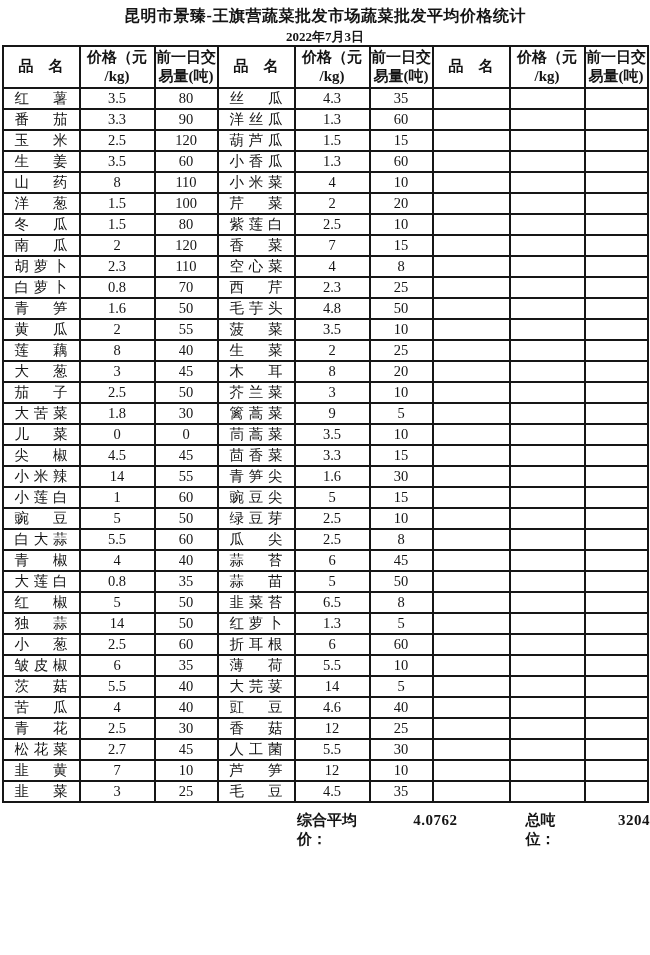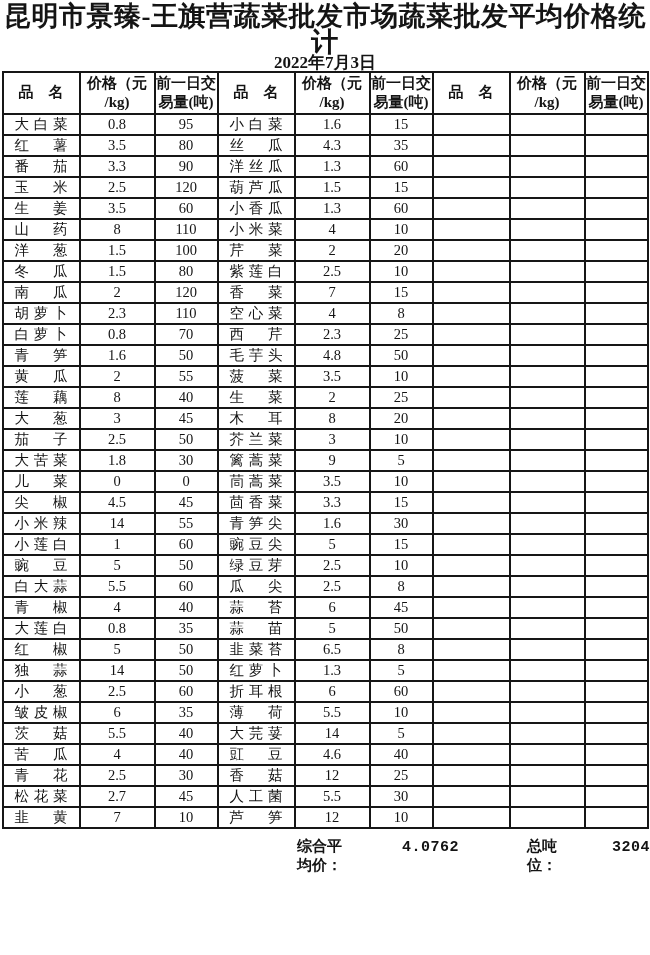--- a/index.html
+++ b/index.html
@@ -2,25 +2,25 @@
 <html><head>
 <meta charset="utf-8">
 <style>
   html,body { margin:0; padding:0; }
   body {
     width:650px; height:955px; background:#ffffff; overflow:hidden;
     font-family:"Liberation Serif","DejaVu Serif",serif;
     color:#141414;
   }
   .page-title {
-    text-align:center; font-weight:bold; font-size:27px; line-height:26px;
+    text-align:center; font-weight:bold; font-size:16px; line-height:26px;
     padding-top:3px; letter-spacing:0.5px;
   }
   .report-date {
-    text-align:center; font-weight:bold; font-size:17px; line-height:15px;
+    text-align:center; font-weight:bold; font-size:13px; line-height:15px;
   }
   table.price-table {
     border-collapse:collapse; table-layout:fixed;
     width:644px; margin:1px auto 8px auto;
   }
   .price-table th, .price-table td {
     border:2px solid #161616; padding:0; text-align:center;
     overflow:hidden; white-space:nowrap;
   }
   .price-table th {
@@ -33,21 +33,21 @@
   .jname {
     display:block; margin:0 11px;
     text-align:justify; text-align-last:justify; text-justify:inter-character;
   }
   .footer-row {
     display:flex; align-items:baseline;
     margin-top:5px; padding-left:297px;
     font-weight:bold; font-size:15px;
   }
   .footer-group { display:flex; align-items:baseline;gap:23px; }
-  .footer-value { margin-left:32px; letter-spacing:0.5px;font-family:Liberation Mono, monospace; }
+  .footer-value { margin-left:32px; letter-spacing:0.5px; }
   .footer-group.tonnage { margin-left:68px; }
 </style>
 </head>
 <body>
 
 <div class="page-title">昆明市景臻-王旗营蔬菜批发市场蔬菜批发平均价格统计</div>
 <div class="report-date">2022年7月3日</div>
 
 <table class="price-table">
   <colgroup>
@@ -70,35 +70,20 @@
       <th><span>价格（元</span><br><span>/kg)</span></th>
       <th><span>前一日交</span><br><span>易量(吨)</span></th>
       <th>品　名</th>
       <th><span>价格（元</span><br><span>/kg)</span></th>
       <th><span>前一日交</span><br><span>易量(吨)</span></th>
     </tr>
   </thead>
   <tbody>
       <tr>
         <td>
-          <span class="jname">大白菜</span>
-        </td>
-        <td>0.8</td>
-        <td>95</td>
-        <td>
-          <span class="jname">小白菜</span>
-        </td>
-        <td>1.6</td>
-        <td>15</td>
-        <td></td>
-        <td></td>
-        <td></td>
-      </tr>
-      <tr>
-        <td>
           <span class="jname">红薯</span>
         </td>
         <td>3.5</td>
         <td>80</td>
         <td>
           <span class="jname">丝瓜</span>
         </td>
         <td>4.3</td>
         <td>35</td>
         <td></td>
@@ -574,20 +559,35 @@
         <td>
           <span class="jname">韭黄</span>
         </td>
         <td>7</td>
         <td>10</td>
         <td>
           <span class="jname">芦笋</span>
         </td>
         <td>12</td>
         <td>10</td>
+        <td></td>
+        <td></td>
+        <td></td>
+      </tr>
+      <tr>
+        <td>
+          <span class="jname">韭菜</span>
+        </td>
+        <td>3</td>
+        <td>25</td>
+        <td>
+          <span class="jname">毛豆</span>
+        </td>
+        <td>4.5</td>
+        <td>35</td>
         <td></td>
         <td></td>
         <td></td>
       </tr>
     </tbody>
 </table>
 
 <div class="footer-row">
   <div class="footer-group">
     <span>综合平均价：</span>

